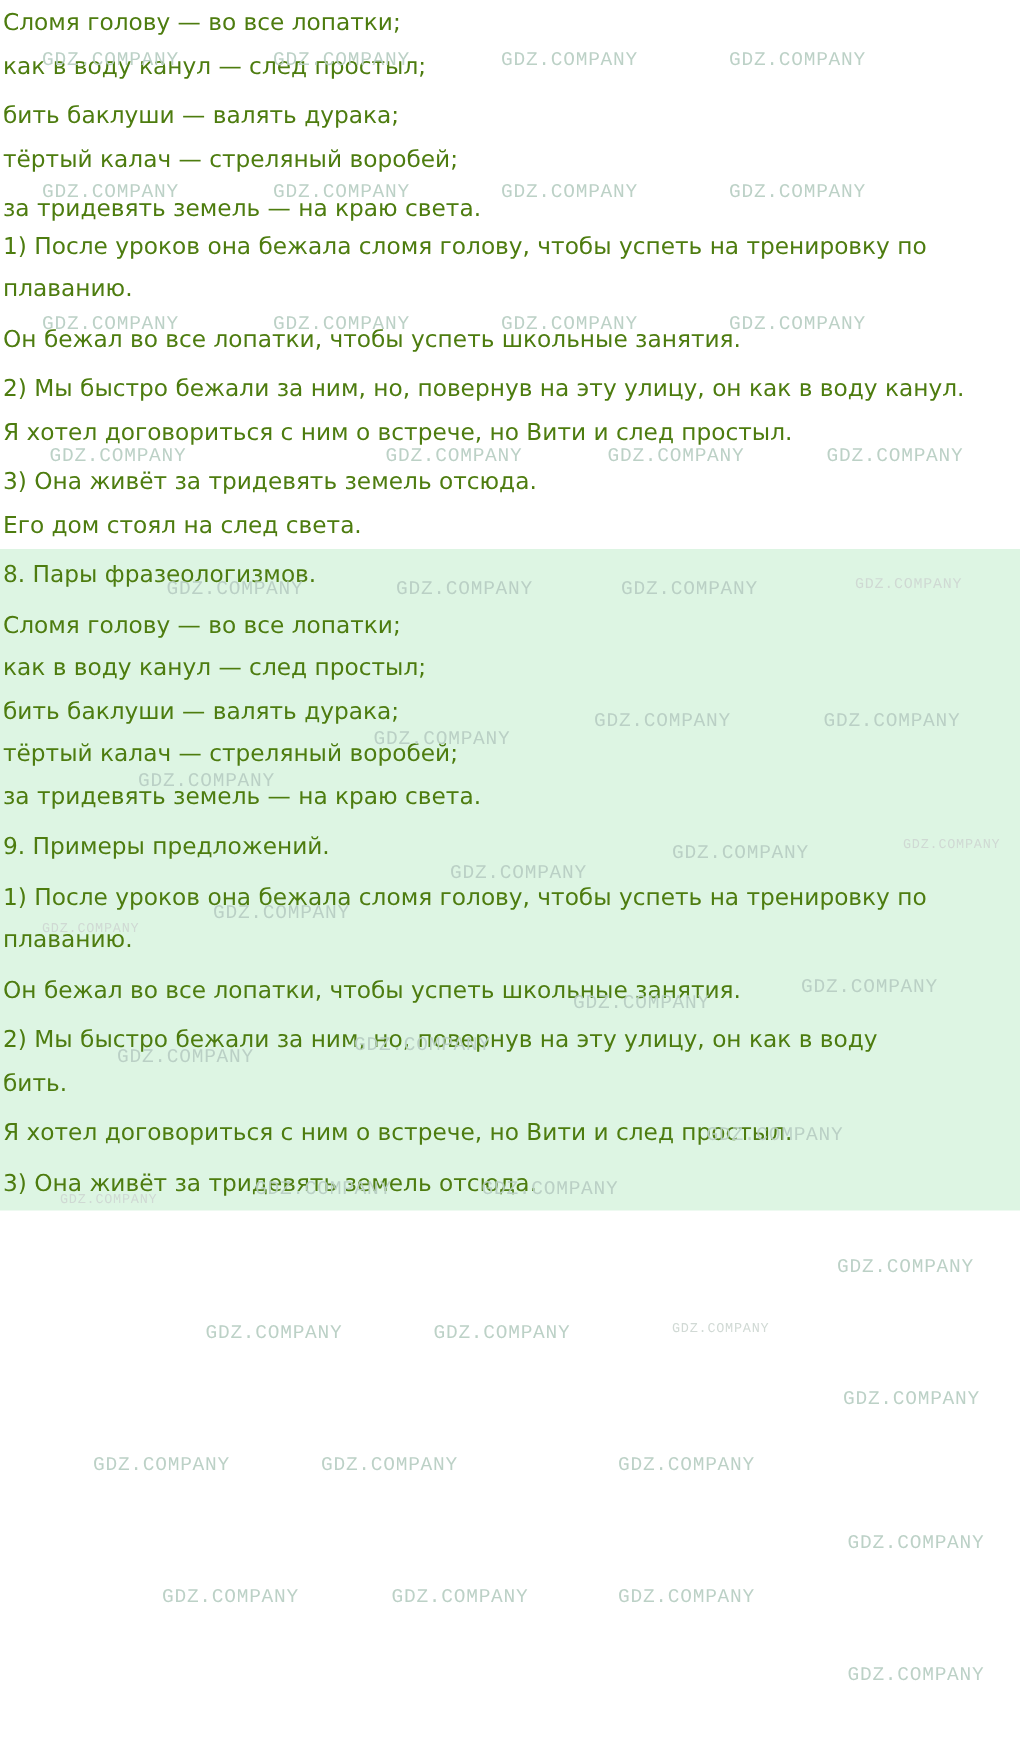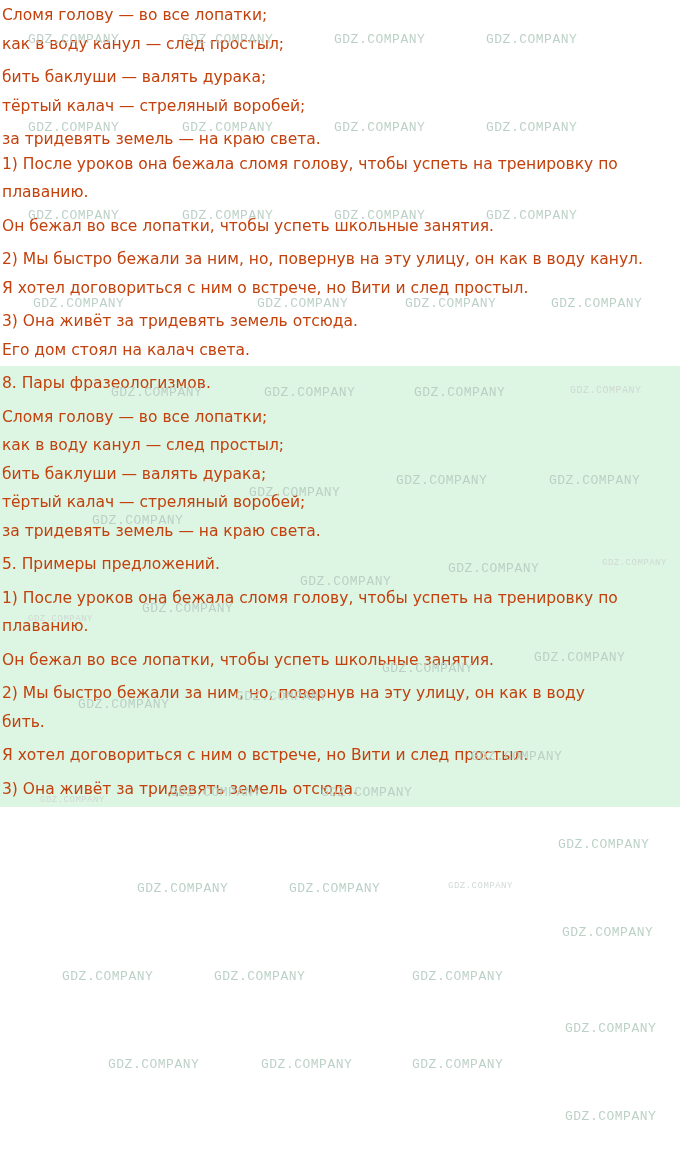--- a/index.html
+++ b/index.html
@@ -27,21 +27,21 @@
   .section-top {
     background: #ffffff;
     padding: 0 0 0 0;
   }
   .section-answer {
     background: #ddf5e3;
   }
   .line {
     font-size: 15.5px;
     line-height: 1.0;
-    color: #c2410c;
+    color: #4d7c0f;
     white-space: pre-wrap;
     padding: 0 4px 0 2px;
     position: relative;
     z-index: 2;
   }
   .spacer-sm { height: 9px; }
   .spacer-md { height: 13px; }
   .spacer-lg { height: 18px; }
 
   
@@ -85,39 +85,39 @@
     <div class="line">плаванию.</div>
     <div class="spacer-lg"></div>
     <div class="line">Он бежал во все лопатки, чтобы успеть школьные занятия.</div>
     <div class="spacer-lg"></div>
     <div class="line">2) Мы быстро бежали за ним, но, повернув на эту улицу, он как в воду канул.</div>
     <div class="spacer-md"></div>
     <div class="line">Я хотел договориться с ним о встрече, но Вити и след простыл.</div>
     <div class="spacer-lg"></div>
     <div class="line">3) Она живёт за тридевять земель отсюда.</div>
     <div class="spacer-md"></div>
-    <div class="line">Его дом стоял на калач света.</div>
+    <div class="line">Его дом стоял на след света.</div>
     <div style="height:8px"></div>
   </div>
 
   <div class="section section-answer">
     <div style="height:10px"></div>
     <div class="line">8. Пары фразеологизмов.</div>
     <div class="spacer-lg"></div>
     <div class="line">Сломя голову — во все лопатки;</div>
     <div class="spacer-md"></div>
     <div class="line">как в воду канул — след простыл;</div>
     <div class="spacer-md"></div>
     <div class="line">бить баклуши — валять дурака;</div>
     <div class="spacer-md"></div>
     <div class="line">тёртый калач — стреляный воробей;</div>
     <div class="spacer-md"></div>
     <div class="line">за тридевять земель — на краю света.</div>
     <div class="spacer-lg"></div>
-    <div class="line">5. Примеры предложений.</div>
+    <div class="line">9. Примеры предложений.</div>
     <div class="spacer-lg"></div>
     <div class="line">1) После уроков она бежала сломя голову, чтобы успеть на тренировку по</div>
     <div class="spacer-md"></div>
     <div class="line">плаванию.</div>
     <div class="spacer-lg"></div>
     <div class="line">Он бежал во все лопатки, чтобы успеть школьные занятия.</div>
     <div class="spacer-lg"></div>
     <div class="line">2) Мы быстро бежали за ним, но, повернув на эту улицу, он как в воду</div>
     <div class="spacer-md"></div>
     <div class="line">бить.</div>

